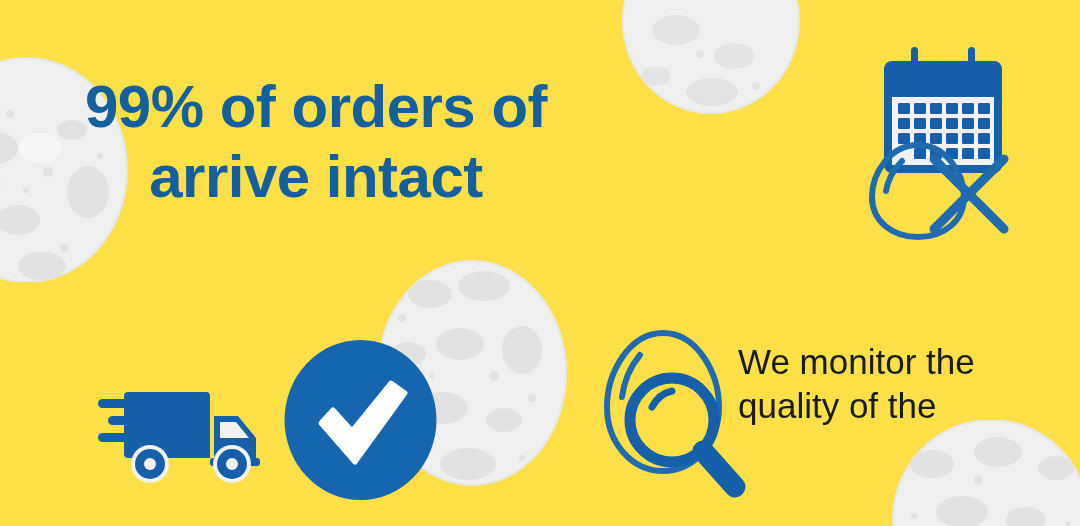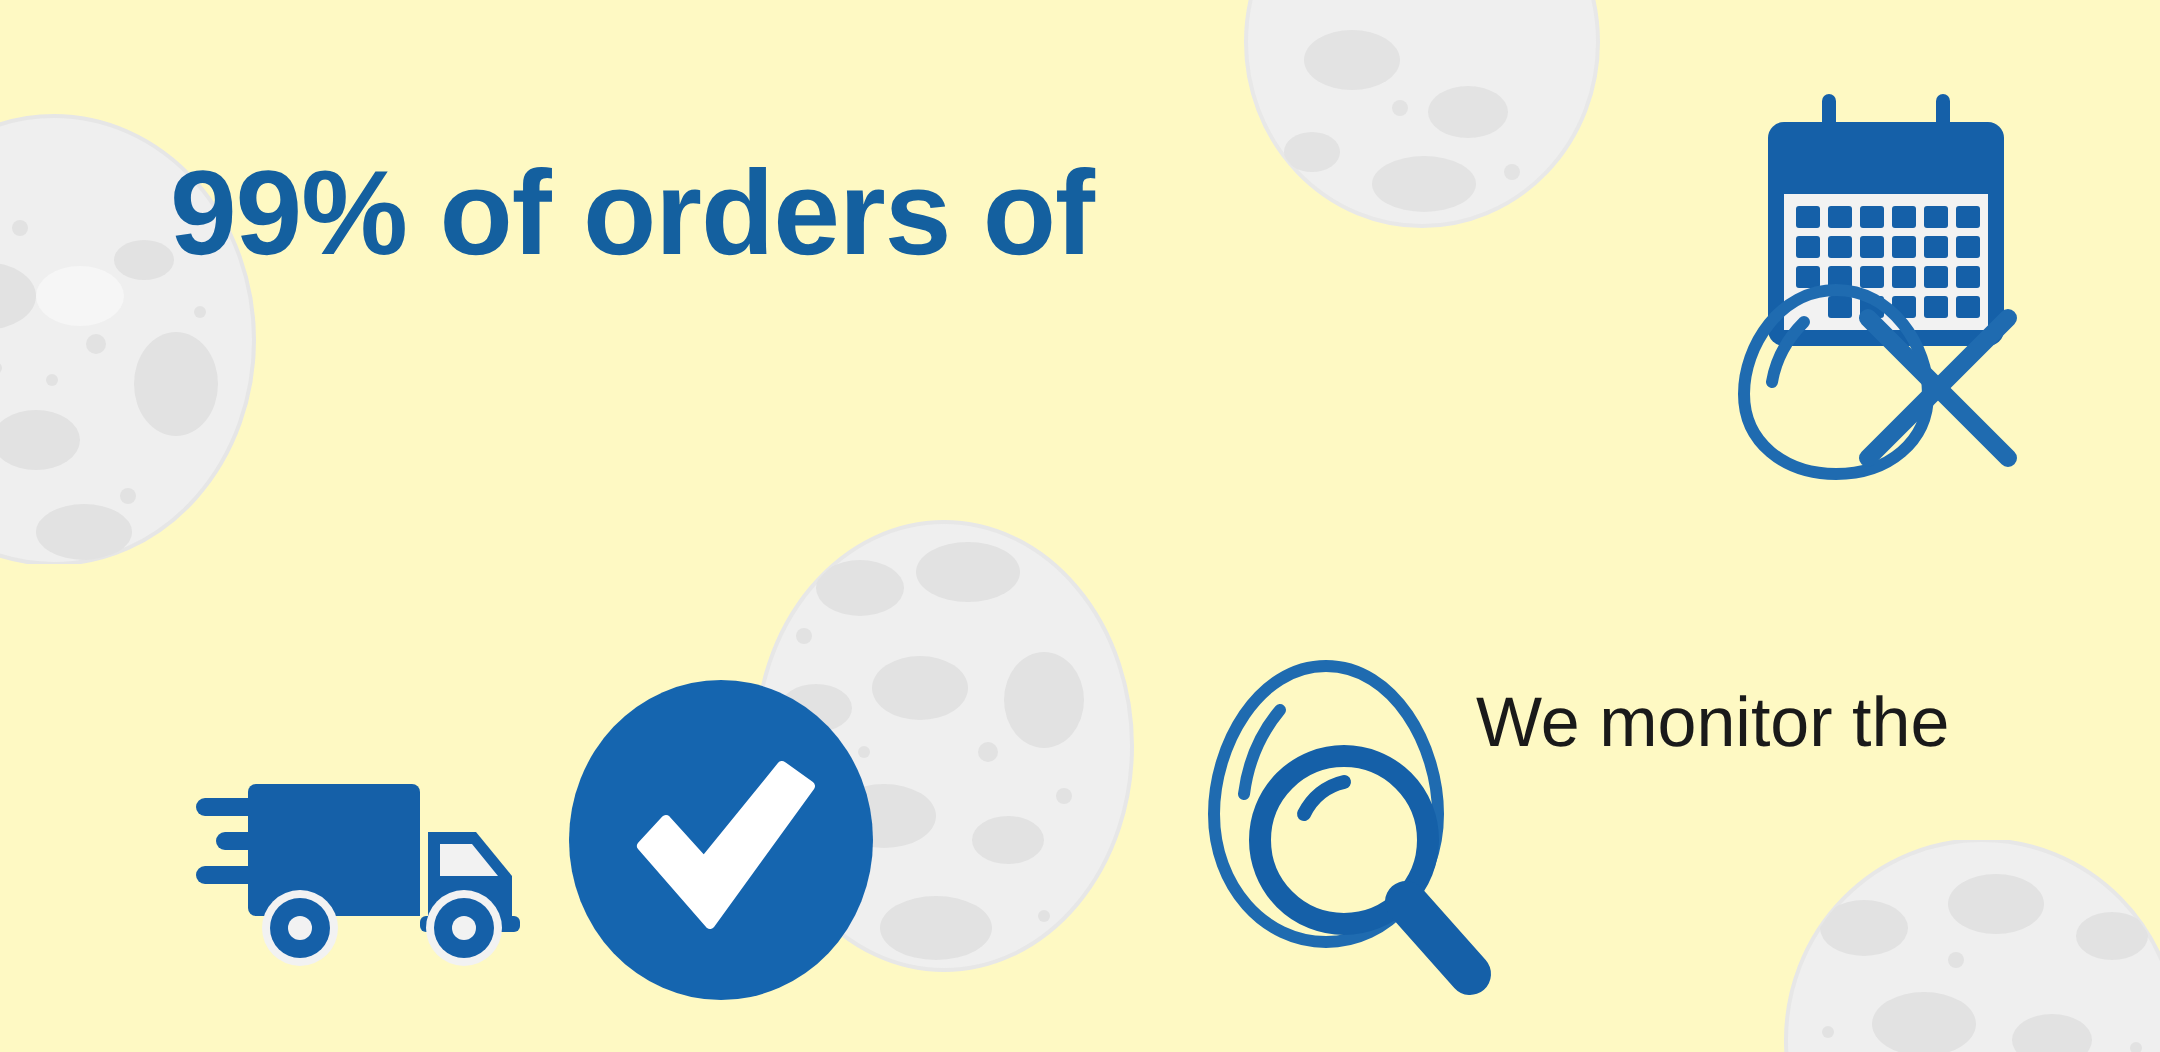--- a/index.html
+++ b/index.html
@@ -5,21 +5,21 @@
   html, body {
     margin: 0;
     padding: 0;
     background: #ffffff;
   }
   #slide {
     position: relative;
     width: 1080px;
     height: 526px;
     overflow: hidden;
-    background: #fef9c3;
+    background: #fde047;
     font-family: "Liberation Sans", sans-serif;
   }
   
   .wm {
     position: absolute;
     pointer-events: none;
   }
   .wm svg { display: block; }
 
   
@@ -157,25 +157,27 @@
         <circle cx="92" cy="60" r="4"></circle>
           <circle cx="154" cy="136" r="4"></circle>
         <circle cx="28" cy="96" r="3"></circle>
           <circle cx="182" cy="104" r="3"></circle>
       </g>
     </svg>
   </div>
 
   <div id="headline">
     <span class="hl-line">99% of orders of</span>
+    <span class="hl-line">arrive intact</span>
   </div>
 
 
   <div class="copy" id="copy-monitor">
     <span class="cl">We monitor the</span>
+    <span class="cl">quality of the</span>
   </div>
 
   <div class="icon" id="icon-truck">
     <svg width="180" height="105" viewBox="0 0 180 105">
       <g fill="#1560a8">
 
         <rect x="0" y="17" width="62" height="9" rx="4.5"></rect>
         <rect x="10" y="34" width="52" height="9" rx="4.5"></rect>
         <rect x="0" y="51" width="46" height="9" rx="4.5"></rect>
 

